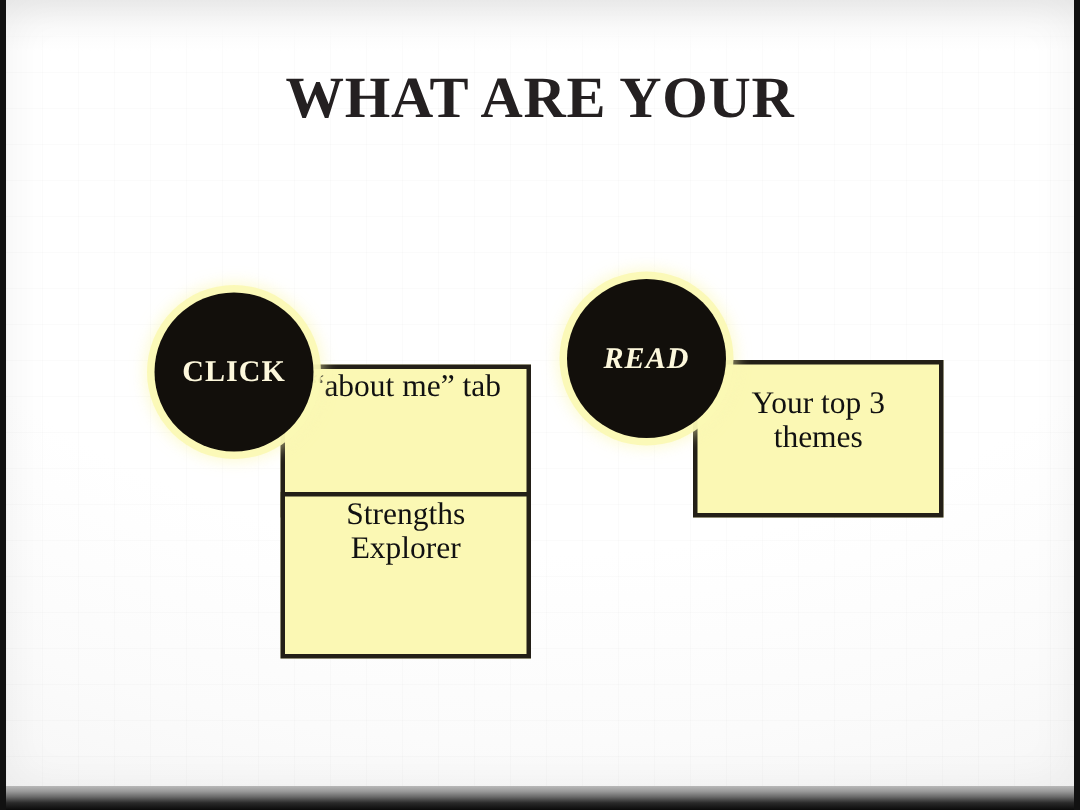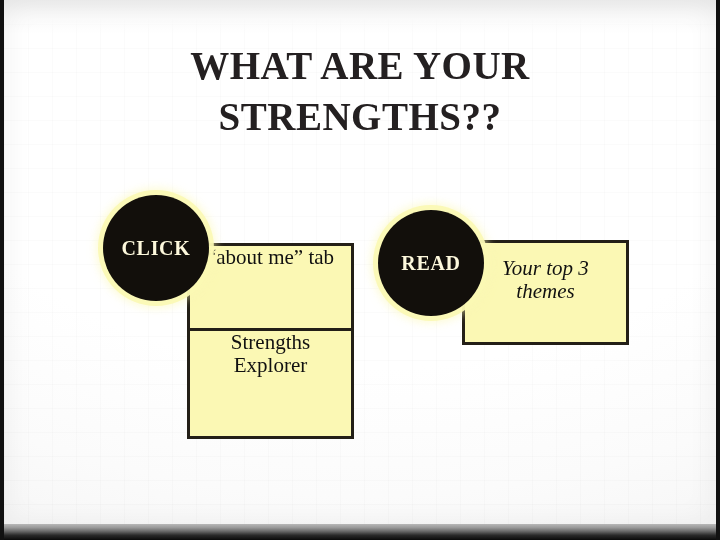--- a/index.html
+++ b/index.html
@@ -130,21 +130,21 @@
     width: 167px; height: 102px;
   }
   #box-strengths-explorer {
     left: 183px;  top: 328px;
     width: 167px; height: 111px;
   }
   #box-top-themes {
     left: 458px;  top: 240px;
     width: 167px; height: 105px;
   }
-  #box-top-themes .box-text { padding-top: 14px; font-style: italic; }
+  #box-top-themes .box-text { padding-top: 14px; }
   #box-about-me .box-text   { padding-bottom: 6px; }
 
   
   .step-circle {
     position: absolute;
     width: 106px;
     height: 106px;
     border-radius: 50%;
     background: #120f0b;
     box-shadow: 0 0 0 5px rgba(251,248,180,0.92),
@@ -156,35 +156,34 @@
   }
   .step-circle .circle-label {
     color: #fdf8dc;
     font-family: "Liberation Serif", "DejaVu Serif", serif;
     font-weight: bold;
     font-size: 20px;
     letter-spacing: 0.7px;
     text-align: center;
   }
   #circle-click { left: 99px;  top: 195px; }
-  #circle-read  { left: 374px; top: 210px; }
+  #circle-read  { left: 374px; top: 186px; font-style: italic; }
 </style>
 </head>
 <body>
 
 <div id="slide-frame">
 
   <div id="slide-canvas">
 
     <div id="paper-grid"></div>
     <div id="top-sheen"></div>
 
     <div id="slide-title">
       <span class="title-line">WHAT ARE YOUR</span>
-      <span class="title-line">STRENGTHS??</span>
     </div>
 
     <div class="yellow-box" id="box-about-me">
       <span class="box-text">“about me” tab</span>
     </div>
 
     <div class="yellow-box" id="box-strengths-explorer">
       <span class="box-text">Strengths Explorer</span>
     </div>
 

